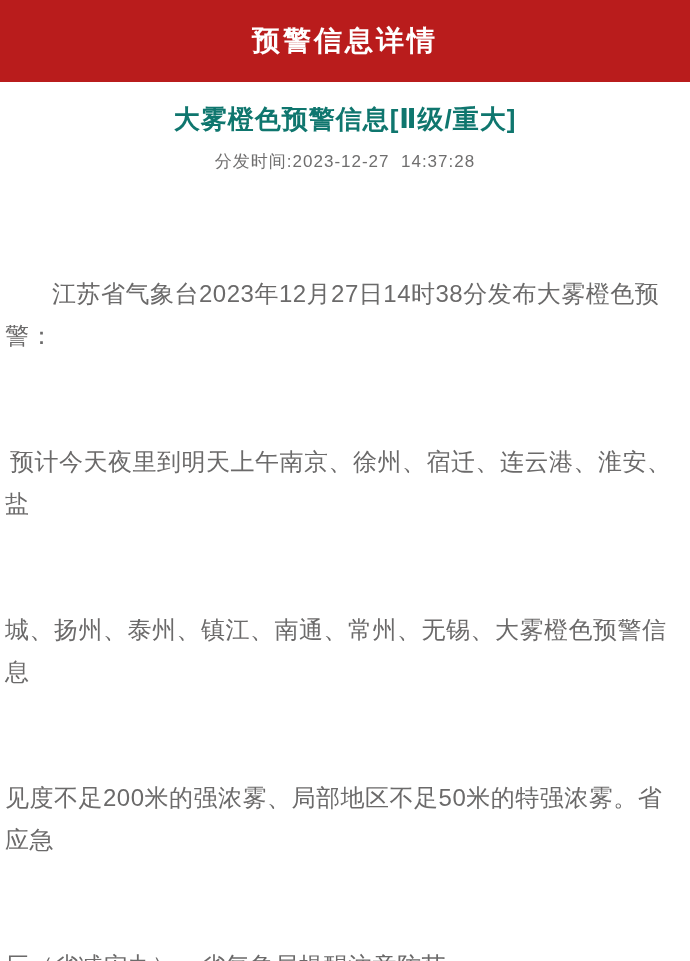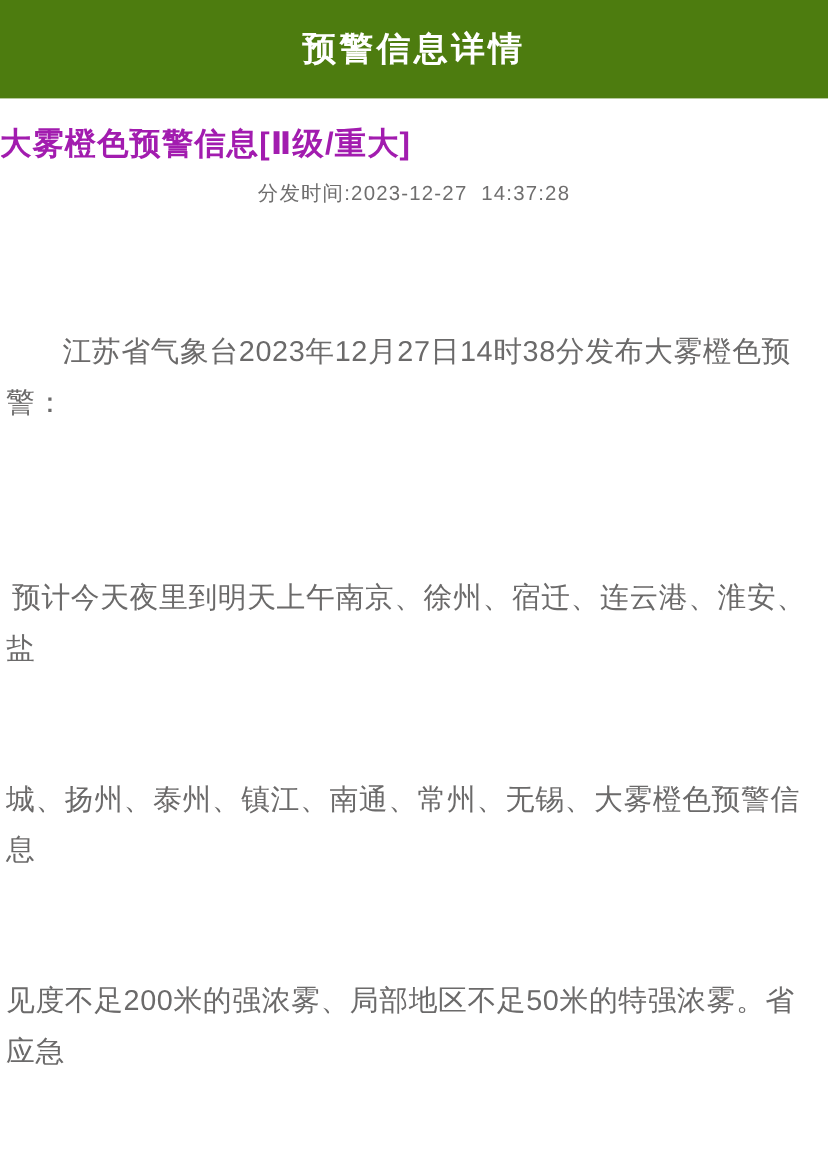--- a/index.html
+++ b/index.html
@@ -2,39 +2,39 @@
 <html><head>
 <meta charset="utf-8">
 <style>
   * { margin:0; padding:0; box-sizing:border-box; }
   html,body { background:#ffffff; }
   body {
     width:690px; height:961px; position:relative; overflow:hidden;
     font-family:"Liberation Sans","DejaVu Sans",sans-serif;
   }
   .app-header {
-    height:82px; background:#4d7c0f; color:#ffffff;
+    height:82px; background:#b91c1c; color:#ffffff;
     display:flex; align-items:center; justify-content:center;
     font-size:28px; font-weight:bold; letter-spacing:3px;
   }
   .page-title {
-    margin-top:20px; text-align:left;
-    font-size:26px; color:#a21caf; letter-spacing:1px;
+    margin-top:20px; text-align:center;
+    font-size:26px; color:#0f766e; letter-spacing:1px;
   }
   .issue-time {
     margin-top:13px; text-align:center;
     font-size:17px; color:#6f6e6e; white-space:pre; letter-spacing:1px;
   }
   .announcement {
     margin-top:16px; padding:0 5px;
     font-size:24px; line-height:42px; color:#6b6a6a;
     white-space:pre-wrap; letter-spacing:0.5px;
   }
   .announcement .line.first  { text-indent:47px; }
-  .announcement .line.second { text-indent:5px;margin-top:37px; }
+  .announcement .line.second { text-indent:5px; }
 
   .watermark {
     position:absolute; right:22px; bottom:6px;
     display:flex; align-items:center; gap:5px;
     color:#e9e6e6; font-size:23px; font-weight:bold; letter-spacing:1px;
   }
   .weibo-icon { display:block; }
 </style>
 </head>
 <body>

